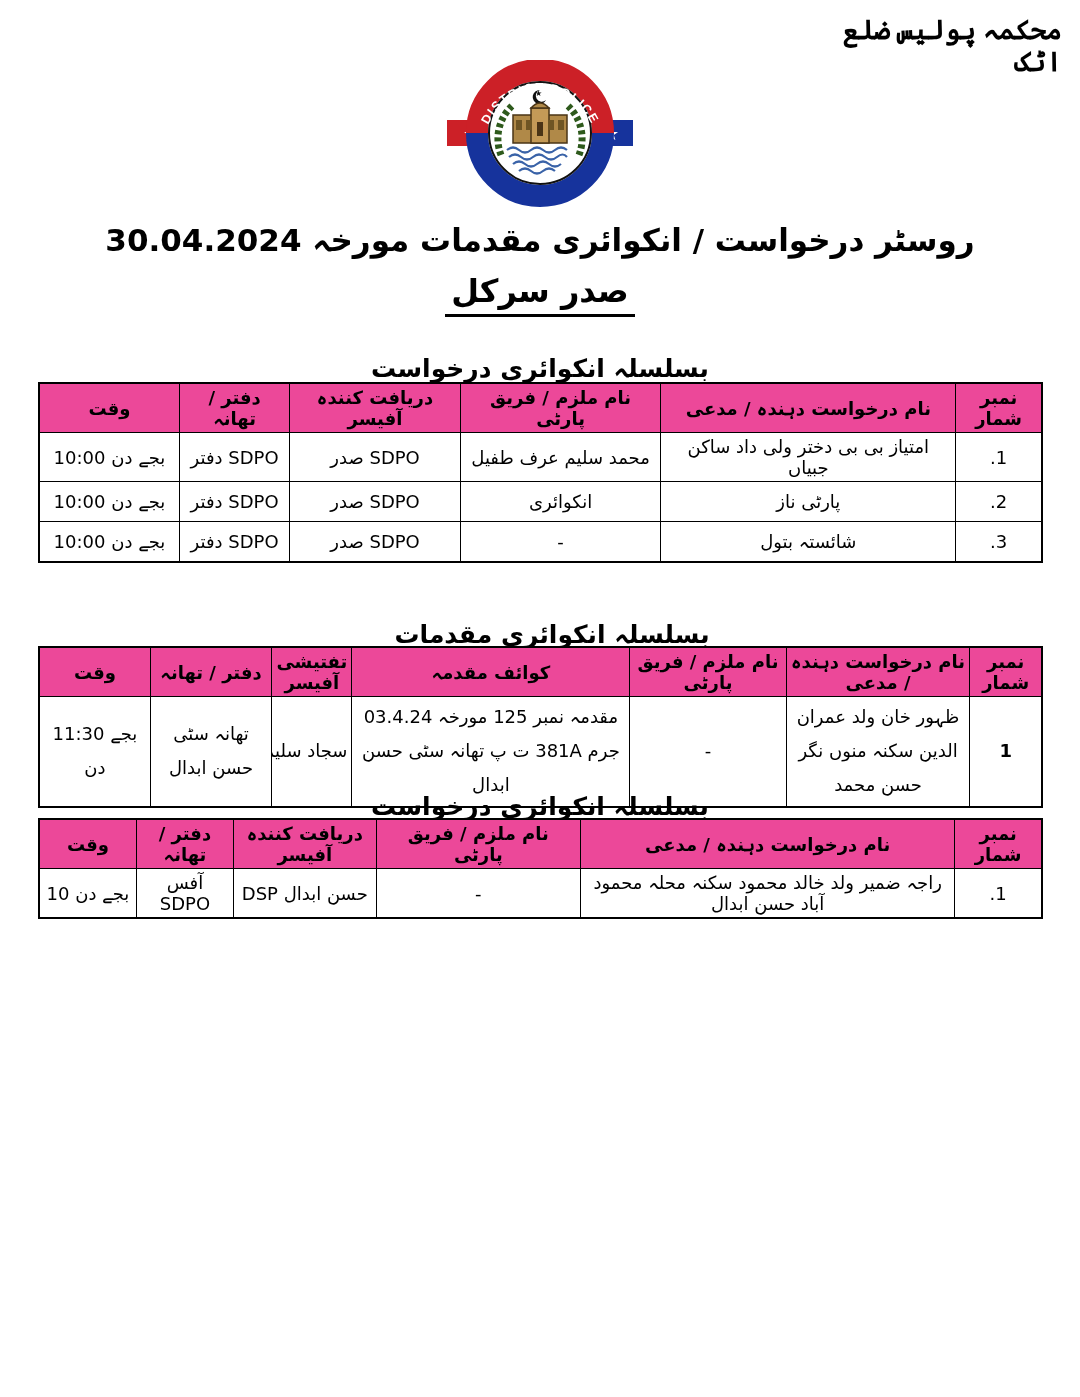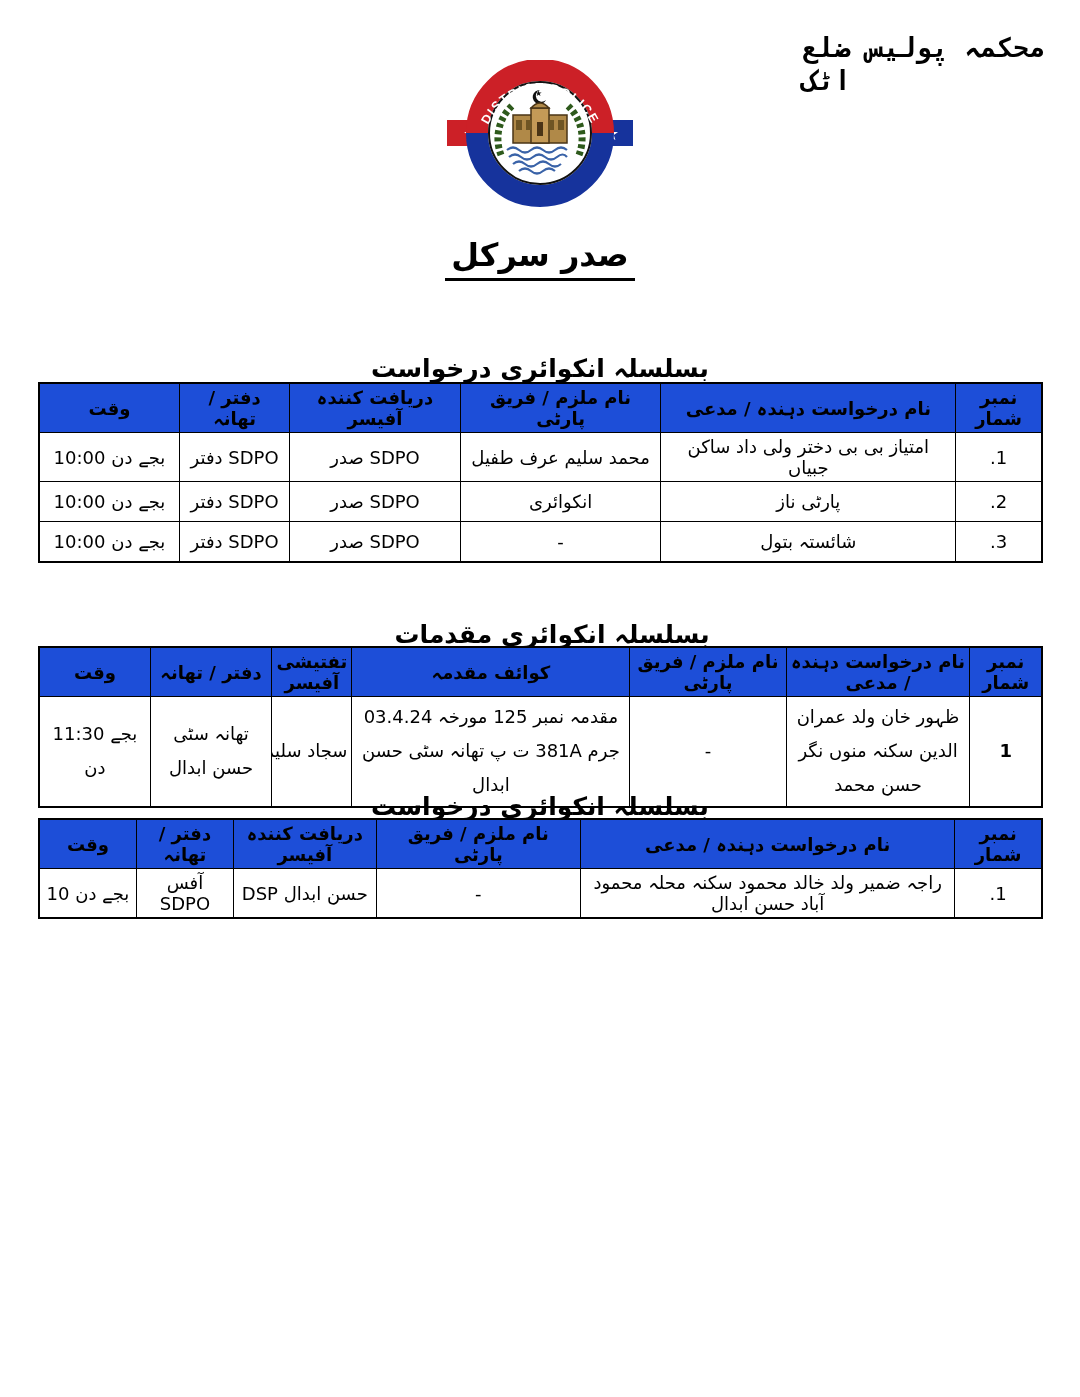--- a/index.html
+++ b/index.html
@@ -3,43 +3,43 @@
 <meta charset="utf-8">
 <style>
   html,body{margin:0;padding:0;background:#777;}
   .page{
     width:1080px;height:1397px;margin:0 auto;background:#ffffff;
     position:relative;font-family:"DejaVu Sans","Liberation Serif",sans-serif;
     color:#000;overflow:hidden;
   }
   
   .corner-note{
-    position:absolute;top:32px;right:18px;width:260px;
-    direction:rtl;text-align:left;font-size:27px;font-weight:bold;
-    font-family:Liberation Mono, monospace;
+    position:absolute;top:14px;right:18px;width:260px;
+    direction:rtl;text-align:right;font-size:27px;font-weight:bold;
+    font-family:Liberation Serif, serif;
   }
   
   .logo-wrap{position:absolute;top:60px;left:0;width:100%;display:flex;justify-content:center;}
   
   .title-block{position:absolute;top:222px;left:0;width:100%;text-align:center;direction:rtl;}
   .doc-title{font-size:31px;font-weight:bold;}
   .h-circle{display:inline-block;font-size:32px;font-weight:bold;border-bottom:3px solid #000;
     padding:0 6px 4px 6px;margin-top:14px;}
   .h-sub{display:inline-block;font-size:25px;font-weight:bold;border-bottom:3px solid #000;
     padding:0 4px 3px 4px;margin-top:16px;}
   .center-line{text-align:center;direction:rtl;}
   
   .tbl-zone{position:absolute;left:38px;width:1005px;}
   table.t{width:100%;border-collapse:collapse;direction:rtl;table-layout:fixed;}
   table.t th,table.t td{
     border:1.6px solid #000;text-align:center;vertical-align:middle;
     font-size:18px;padding:3px 4px;overflow:hidden;
   }
   table.t{border:2.5px solid #000;}
-  table.t th{background:#1d4ed8;font-weight:bold;height:38px;}
+  table.t th{background:#ec4899;font-weight:bold;height:38px;}
   table.t td{height:33px;}
   td.time{direction:ltr;}
   td.io-cell{font-size:15px;white-space:nowrap;}
   .t2 td{height:72px;font-size:17px;line-height:1.9;}
   .t2 th{height:40px;}
   .t3 td{height:36px;}
 </style>
 </head>
 <body>
 
@@ -96,20 +96,21 @@
       <g stroke="#3a63a8" stroke-width="2.2" fill="none">
         <path d="M 62 90 q 6 -5 12 0 t 12 0 t 12 0 t 12 0 t 12 0"></path>
         <path d="M 64 97 q 6 -5 12 0 t 12 0 t 12 0 t 12 0 t 10 0"></path>
         <path d="M 68 104 q 6 -5 12 0 t 12 0 t 12 0 t 12 0"></path>
         <path d="M 74 111 q 6 -5 12 0 t 12 0 t 12 0"></path>
       </g>
     </svg>
   </div>
 
   <div class="title-block">
+    <div class="doc-title">روسٹر درخواست / انکوائری مقدمات مورخہ 30.04.2024</div>
     <div><span class="h-circle">صدر سرکل</span></div>
   </div>
 
   <div class="center-line" style="position:absolute;top:338px;left:0;width:100%;">
     <span class="h-sub">بسلسلہ انکوائری درخواست</span>
   </div>
 
   <div class="tbl-zone" style="top:382px;">
     <table class="t t1">
       <colgroup>

